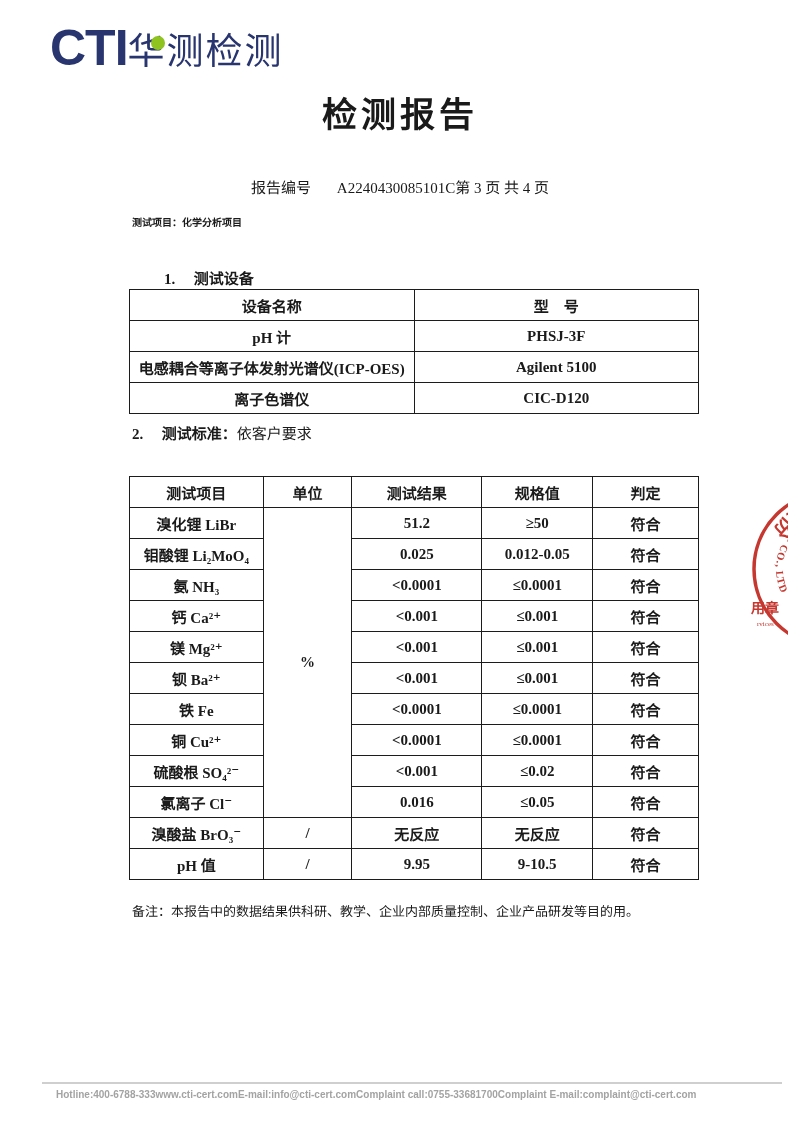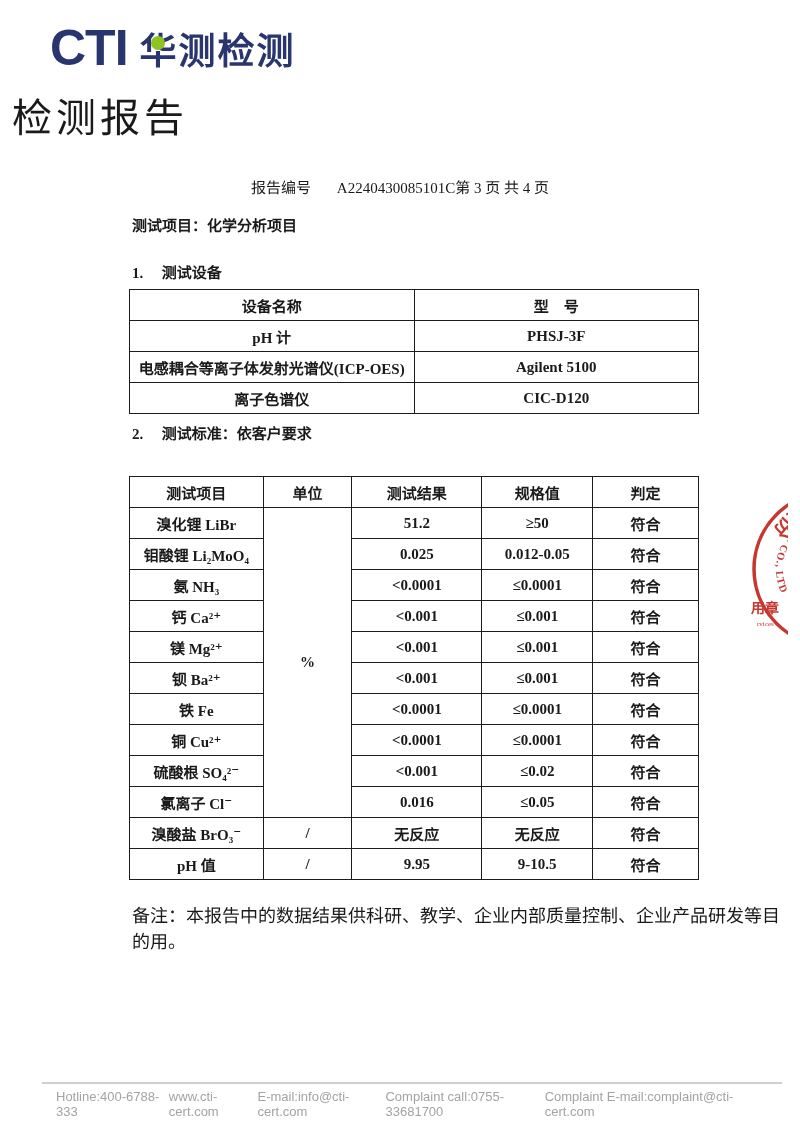--- a/index.html
+++ b/index.html
@@ -13,65 +13,65 @@
   html,body{background:#fff;}
   body{font-family:"Liberation Serif","DejaVu Serif",serif;color:var(--ink);}
   .page{position:relative;width:776px;height:1131px;background:#ffffff;overflow:hidden;margin:0 auto;border-radius:8px;}
 
   
   .logo{position:absolute;left:38px;top:16px;height:64px;display:flex;align-items:center;}
   .logo-cti{position:relative;font-family:"Liberation Sans","DejaVu Sans",sans-serif;
     font-weight:900;font-size:50px;line-height:60px;color:var(--brand);letter-spacing:-1px;}
   .logo-dot{position:absolute;left:101px;top:20px;width:14px;height:14px;border-radius:50%;
     background:var(--dot);}
-  .logo-cn{font-weight:700;font-size:37px;color:var(--brand);margin-left:12px;letter-spacing:2px;
+  .logo-cn{font-weight:400;font-size:37px;color:var(--brand);letter-spacing:2px;
     font-family:"Liberation Sans","DejaVu Sans",sans-serif;}
 
   
-  .doc-title{position:absolute;left:0;top:86px;width:100%;
-    font-size:40px;font-weight:400;letter-spacing:4px;}
+  .doc-title{position:absolute;left:0;top:86px;width:100%;text-align:center;
+    font-size:35px;font-weight:700;letter-spacing:4px;}
 
   
   .meta-row{position:absolute;left:125px;right:125px;top:176px;display:flex;
     justify-content:center;font-size:15px;}
   .report-no-label{margin-right:22px;}
-  .test-item-line{position:absolute;left:120px;top:214px;font-size:15px;font-weight:700;}
+  .test-item-line{position:absolute;left:120px;top:214px;font-size:10px;font-weight:700;}
 
   
   .section{position:absolute;left:120px;font-size:15px;font-weight:700;}
   .section .sec-no{display:inline-block;width:26px;}
-  .section .sec-value{font-weight:700;}
-  #sec1{top:261px;}
+  .section .sec-value{font-weight:400;}
+  #sec1{top:267px;margin-left:32px;}
   #sec2{top:422px;}
   #sec3{top:453px;margin-top:36px;}
 
   
   table{border-collapse:collapse;table-layout:fixed;background:#fff;padding-left:8px;}
   .doc-table{position:absolute;left:117px;width:570px;border:1.5px solid var(--line);}
   #equipment-table{top:289px;}
   #results-table{top:476px;}
   .doc-table th,.doc-table td{border:1px solid var(--line);height:31px;text-align:center;
     vertical-align:middle;font-size:15px;padding:0 4px;overflow:hidden;white-space:nowrap;}
   .doc-table th{font-weight:700;}
   .doc-table td{font-weight:700;}
 
   
-  .note-line{position:absolute;left:120px;top:901px;font-size:18px;}
+  .note-line{position:absolute;left:120px;top:901px;font-size:13px;}
 
   
   .stamp-clip{position:absolute;right:0;top:492px;width:37px;height:150px;overflow:hidden;
     pointer-events:none;}
   .stamp-clip svg{position:absolute;left:0;top:-6px;}
   .stamp-text{fill:var(--stamp);font-family:"Liberation Serif","DejaVu Serif",serif;}
 
   
   .footer-divider{position:absolute;left:30px;top:1082px;width:740px;height:2px;background:#cfcfcf;}
   .footer-row{position:absolute;left:44px;right:28px;top:1089px;display:flex;
-    justify-content:flex-end;font-family:"Liberation Sans","DejaVu Sans",sans-serif;
-    font-size:13px;color:#a3a3a3;}
+    justify-content:flex-start;font-family:"Liberation Sans","DejaVu Sans",sans-serif;
+    font-size:10px;color:#a3a3a3;font-weight:bold;}
 </style>
 </head>
 <body>
 
 <div class="page">
 
   <div class="logo">
     <span class="logo-cti">CTI</span>
     <span class="logo-dot"></span>
     <span class="logo-cn">华测检测</span>

